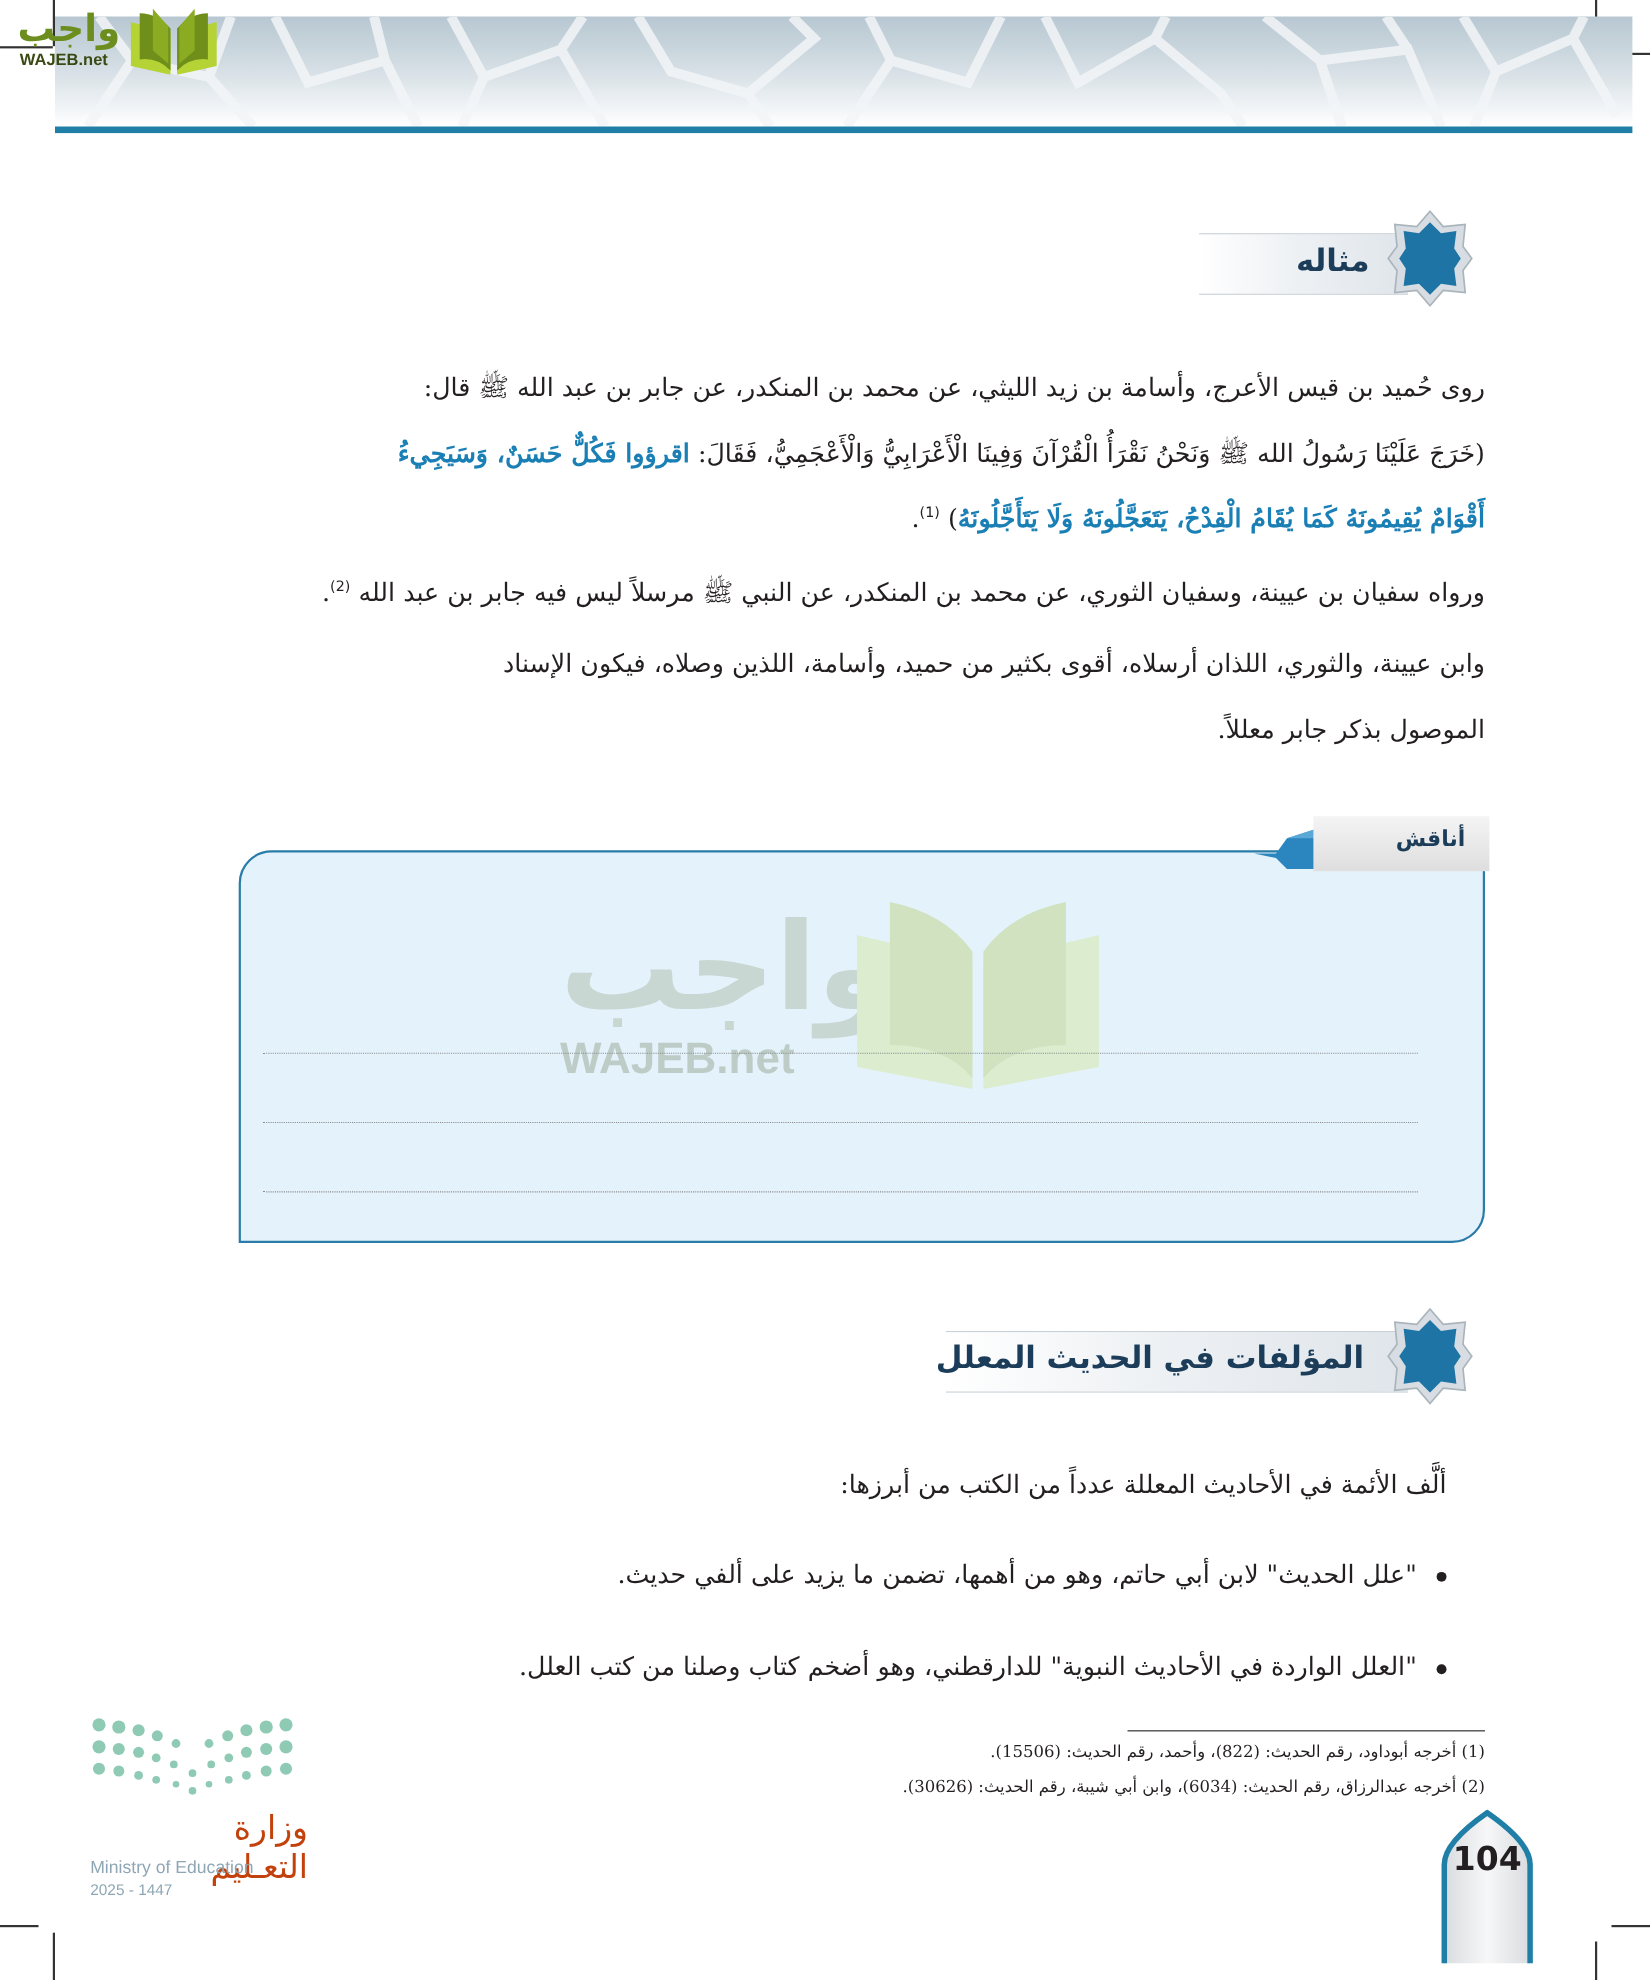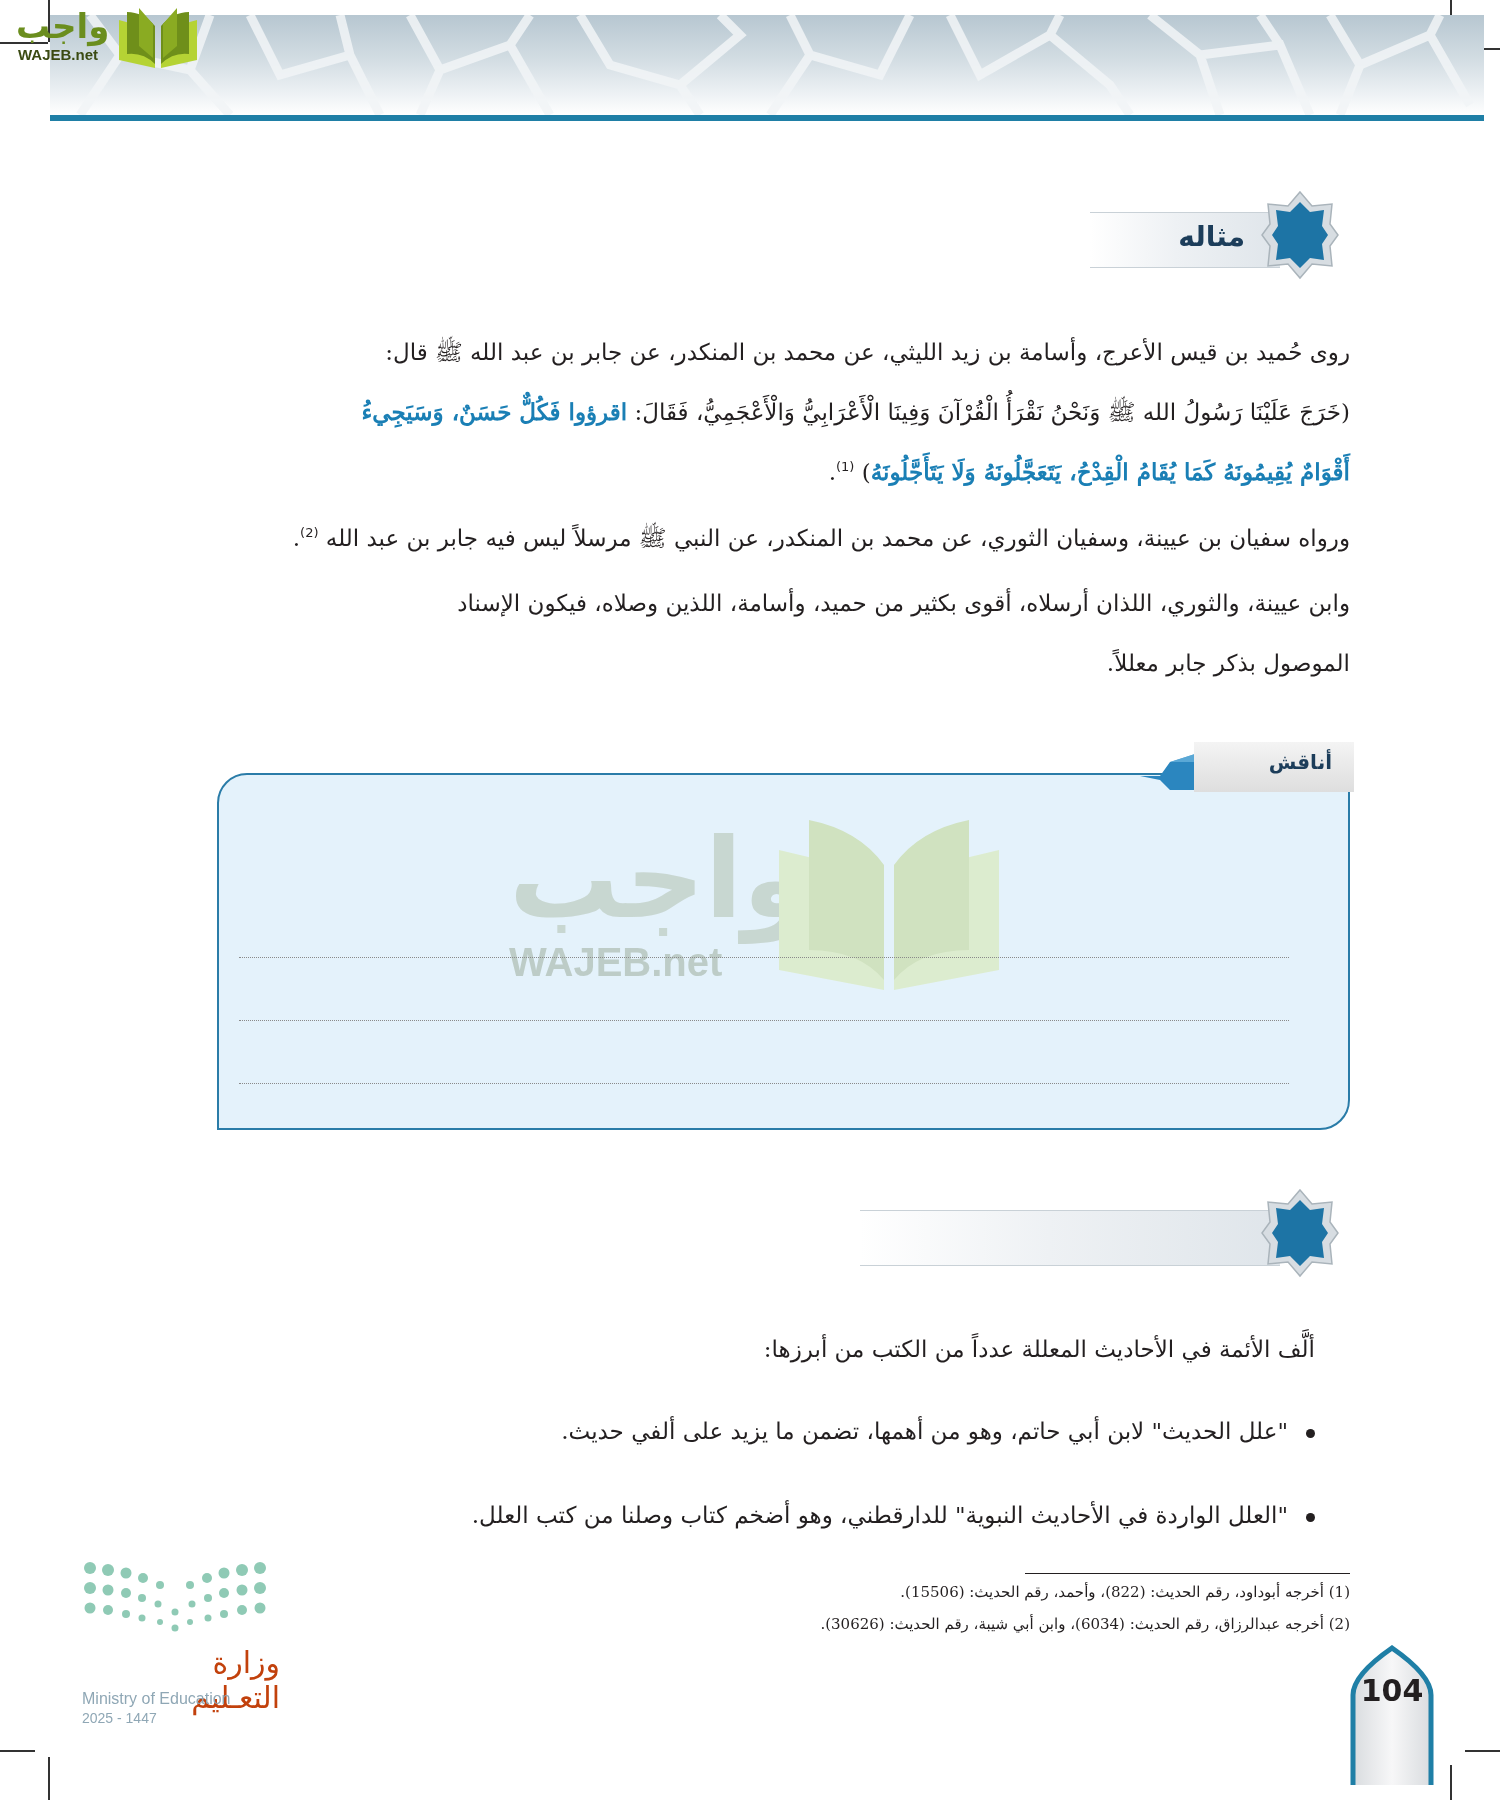--- a/index.html
+++ b/index.html
@@ -90,21 +90,21 @@
     .fn-rule { position: absolute; left: 1025px; top: 1573px; width: 325px; height: 0; border-top: 1.5px solid #231f20; }
     .footnote { position: absolute; direction: rtl; font-family: "DejaVu Serif", serif; font-size: 15px; white-space: nowrap; color: #231f20; }
 
     
     .ministry { position: absolute; left: 80px; top: 1560px; width: 200px; height: 170px; }
     .ministry-ar { position: absolute; left: 2px; top: 85px; font-size: 30px; color: #c2410c; direction: rtl; font-family: "DejaVu Sans", sans-serif; letter-spacing: 1px; margin-left: 33px; }
     .ministry-en { position: absolute; left: 2px; top: 130px; font-size: 16px; color: #8fa7b5; font-family: "Liberation Sans", sans-serif; }
     .ministry-yr { position: absolute; left: 2px; top: 150px; font-size: 14px; color: #8fa7b5; font-family: "Liberation Sans", sans-serif; }
 
     
-    .page-num { position: absolute; left: 1350px; top: 1645px; width: 84px; height: 140px; }
+    .page-num { position: absolute; left: 1310px; top: 1645px; width: 84px; height: 140px; }
     .page-num .num { position: absolute; left: 0; top: 28px; width: 84px; text-align: center; font-size: 30px; font-weight: bold; color: #231f20; font-family: "DejaVu Sans", sans-serif; }
   </style>
 </head>
 <body>
 
 <div class="crop" style="left:48px;top:0;width:1.5px;height:42px;"></div>
 <div class="crop" style="left:0;top:42px;width:48px;height:1.5px;"></div>
 <div class="crop" style="left:1450px;top:0;width:1.5px;height:35px;"></div>
 <div class="crop" style="left:1465px;top:48px;width:35px;height:1.5px;"></div>
 <div class="crop" style="left:48px;top:1757px;width:1.5px;height:43px;"></div>
@@ -192,20 +192,21 @@
   <div class="tab-bg"></div>
   <div class="tab-label">أناقش</div>
 </div>
 
 <div class="sec-head" style="left:860px;top:1188px;width:480px;">
   <div class="bar" style="width:420px;"></div>
   <svg class="star" width="80" height="90" viewBox="0 0 80 90">
     <polygon points="40,2 52,16 72,14 70,34 78,45 70,56 72,76 52,74 40,88 28,74 8,76 10,56 2,45 10,34 8,14 28,16" fill="#d7dde2" stroke="#aab4bb" stroke-width="1.5"></polygon>
     <polygon points="40,12 50,22 64,20 62,36 68,45 62,54 64,70 50,68 40,78 30,68 16,70 18,54 12,45 18,36 16,20 30,22" fill="#1d74a5"></polygon>
   </svg>
+  <div class="label" style="right:100px;">المؤلفات في الحديث المعلل</div>
 </div>
 
 <div class="para" style="right:185px;top:1336px;">
   <span>ألَّف الأئمة في الأحاديث المعللة عدداً من الكتب من أبرزها:</span>
 </div>
 <div class="bullet-row" style="right:185px;top:1418px;">
   <span class="bullet-dot"></span><span>"علل الحديث" لابن أبي حاتم، وهو من أهمها، تضمن ما يزيد على ألفي حديث.</span>
 </div>
 <div class="bullet-row" style="right:185px;top:1502px;">
   <span class="bullet-dot"></span><span>"العلل الواردة في الأحاديث النبوية" للدارقطني، وهو أضخم كتاب وصلنا من كتب العلل.</span>

